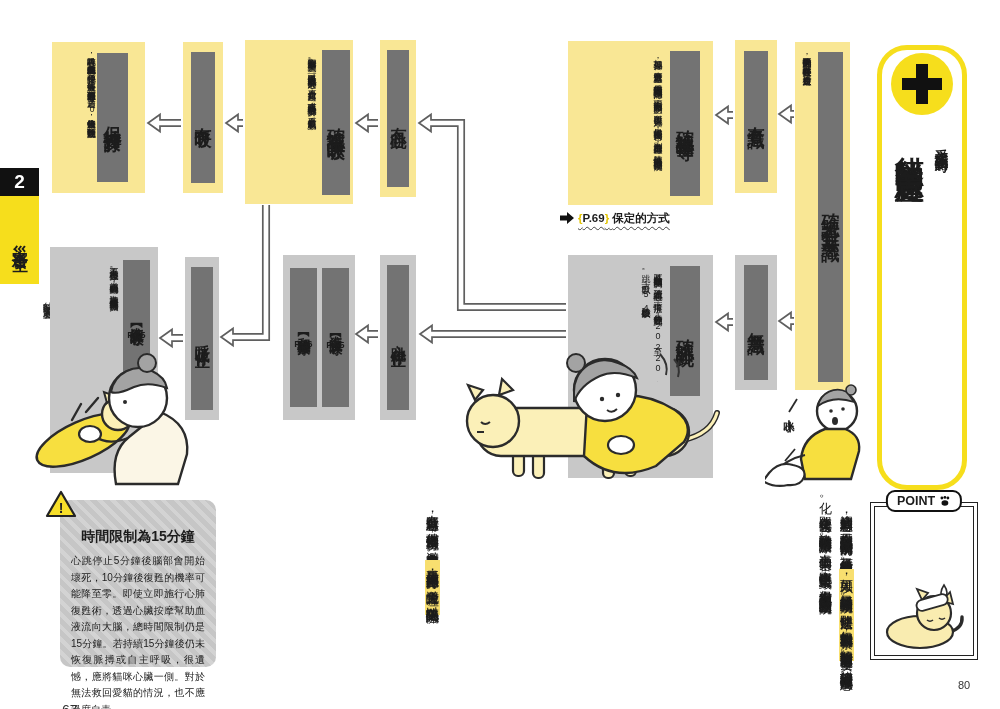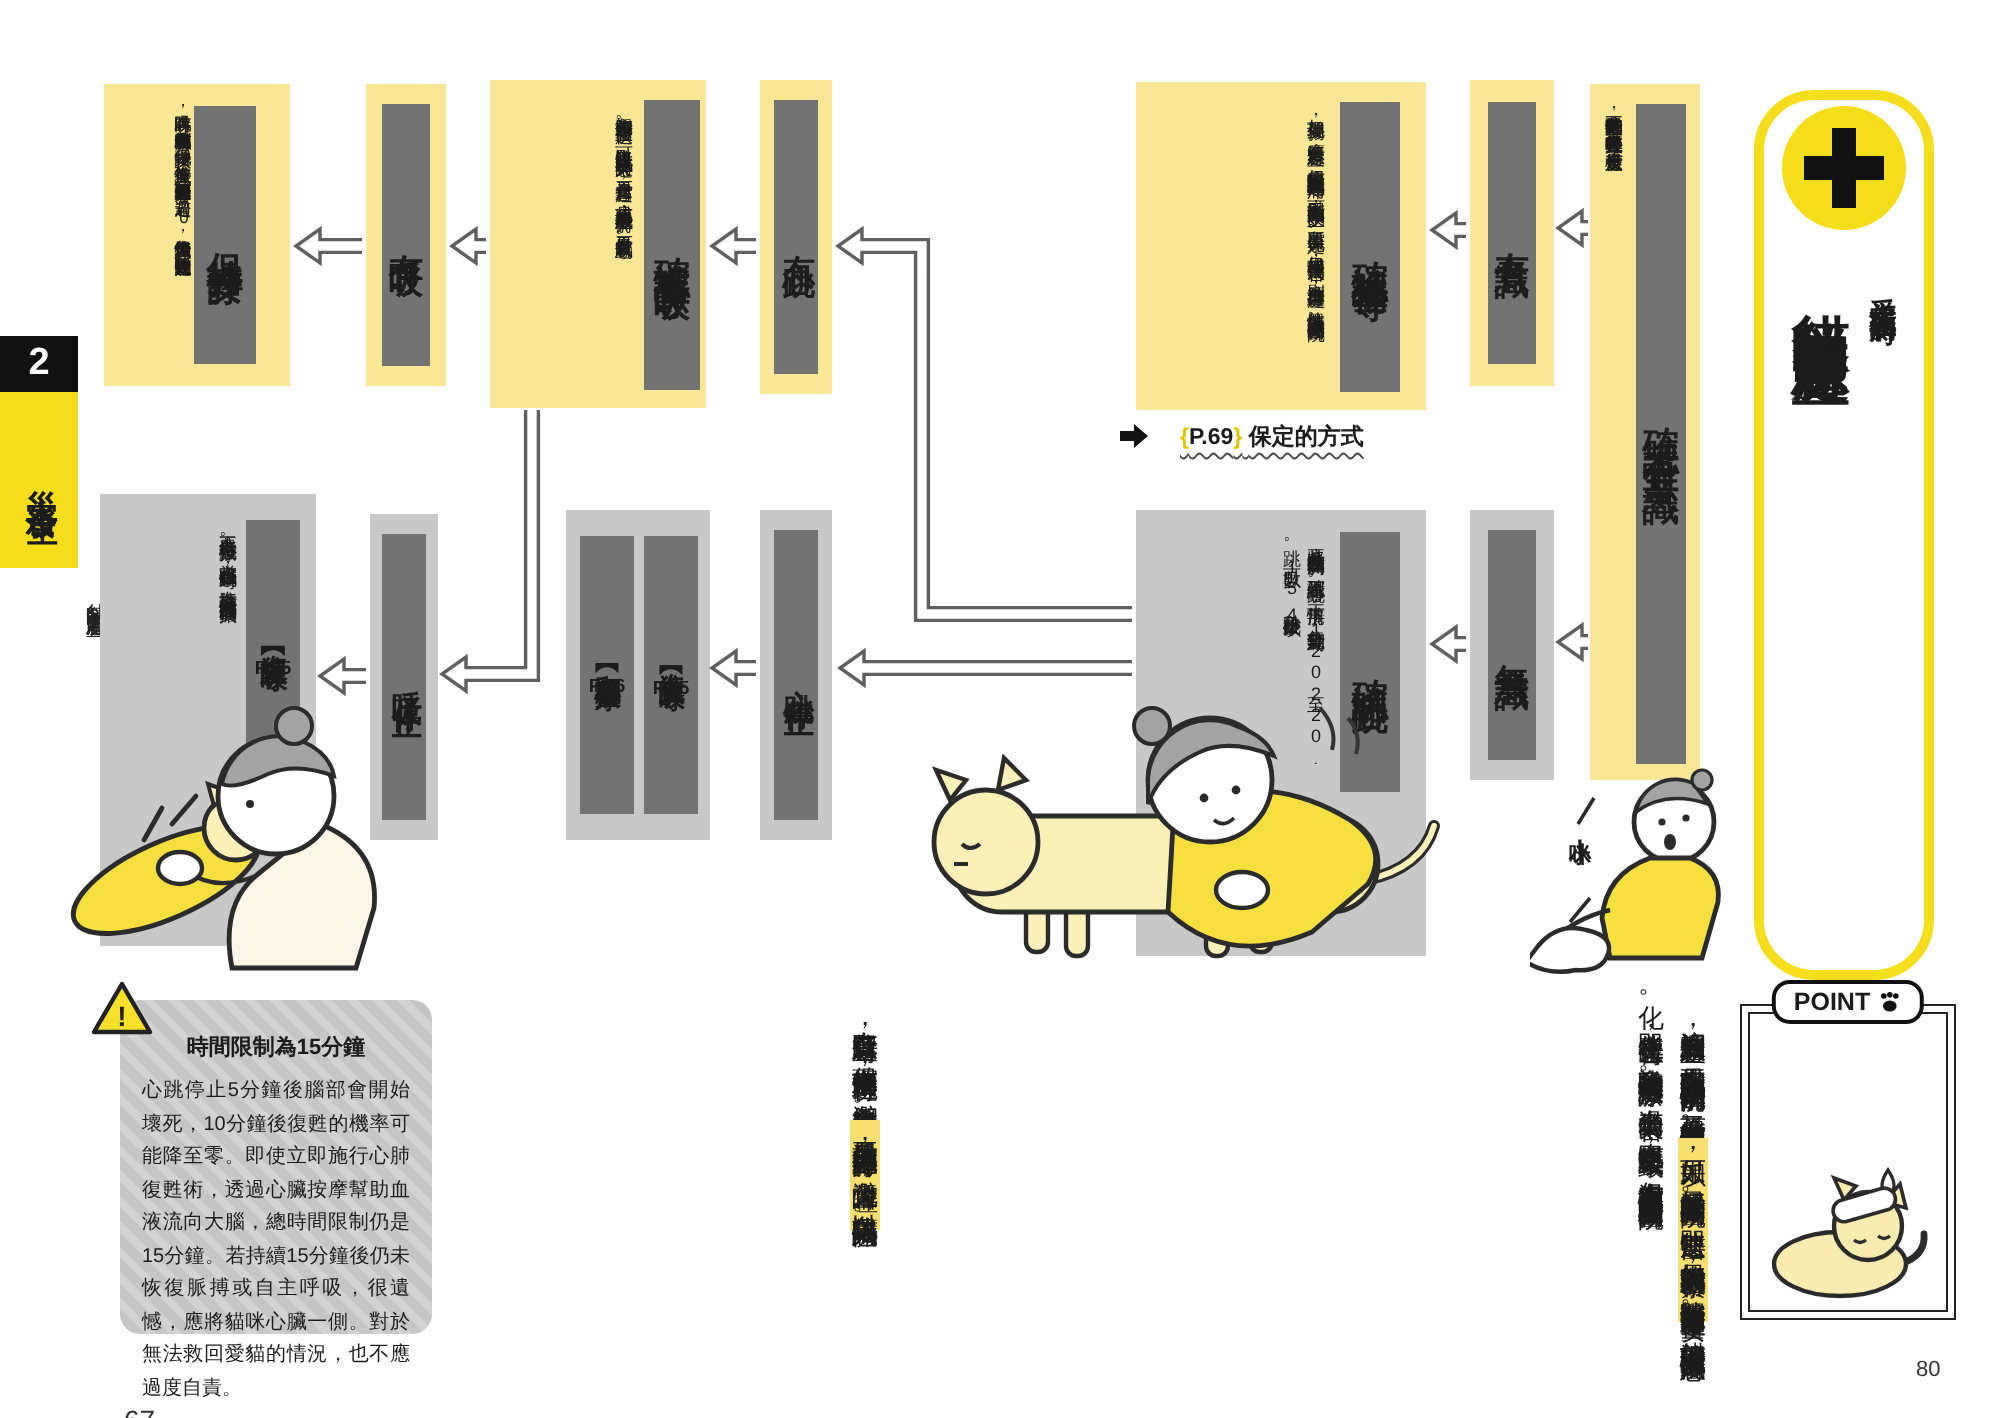--- a/index.html
+++ b/index.html
@@ -73,21 +73,21 @@
     </div>
   </div>
 
   <div class="abs ybox" style="left:795px;top:42px;width:55px;height:348px;">
     <div class="desc v" style="left:4px;top:9px;width:13px;height:332px;font-size:9px;line-height:11px;letter-spacing:0;">不要搖動貓咪的身體，而是在其耳旁輕聲呼喚，檢查是否有反應。</div>
     <div class="strip" style="left:23px;top:10px;width:25px;height:330px;">
       <span class="v btitle" style="font-size:18px;letter-spacing:6px;">確認有無意識</span>
     </div>
   </div>
 
-  <div class="abs" style="left:560px;top:209px;width:150px;height:18px;font-size:11.5px;font-weight:bold;display:flex;align-items:center;gap:16px;">
+  <div class="abs" style="left:560px;top:209px;width:150px;height:18px;font-size:11.5px;font-weight:bold;display:flex;align-items:center;gap:4px;">
     <svg width="14" height="12" viewBox="0 0 14 12">
         <path d="M0,3.5 h7 v-3.5 l7,6 -7,6 v-3.5 h-7 z" fill="#111"></path>
       </svg>
     <span class="wavy">
       <span style="color:#E3C400;">{</span><span>P.69</span><span style="color:#E3C400;">}</span>
       <span>保定的方式</span>
     </span>
   </div>
 
   <div class="abs gbox" style="left:50px;top:247px;width:108px;height:226px;">
@@ -206,21 +206,21 @@
     <path d="M4,90 q10,-12 24,-8 q14,3 11,12 q-3,9 -16,8 q-14,3 -25,-4 z" fill="#fff" stroke="#2b2b2b" stroke-width="2.2"></path>
   </svg>
   <div class="abs v" style="left:781px;top:412px;width:15px;height:56px;font-size:11px;font-weight:bold;">小咪！</div>
 
   <div class="abs" style="left:60px;top:500px;width:156px;height:167px;border-radius:10px;
               background:repeating-linear-gradient(45deg,#d3d3d3 0 4px,#c6c6c6 4px 9px);">
     <svg class="abs" width="32" height="28" viewBox="0 0 32 28" style="left:-15px;top:-10px;">
       <path d="M16,2 L30,26 L2,26 Z" fill="#F7DF2A" stroke="#222" stroke-width="2.2" stroke-linejoin="round"></path>
       <text x="16" y="23" text-anchor="middle" font-size="14" font-weight="bold" fill="#222">!</text>
     </svg>
-    <div style="text-align:center;font-weight:bold;font-size:11px;padding-top:16px;">時間限制為15分鐘</div>
+    <div style="text-align:center;font-weight:bold;font-size:14px;padding-top:28px;">時間限制為15分鐘</div>
     <div style="margin:7px 11px 0 11px;font-size:10px;line-height:16.5px;text-align:justify;">心跳停止5分鐘後腦部會開始壞死，10分鐘後復甦的機率可能降至零。即使立即施行心肺復甦術，透過心臟按摩幫助血液流向大腦，總時間限制仍是15分鐘。若持續15分鐘後仍未恢復脈搏或自主呼吸，很遺憾，應將貓咪心臟一側。對於無法救回愛貓的情況，也不應過度自責。</div>
   </div>
 
   <div class="abs v bodytext" style="left:333px;top:492px;width:110px;height:184px;text-indent:1em;">
     <span>在進行緊急處置時，確保在安全的環境下進行，避免飼主自身遭受傷害。</span><span class="hl">最重要的是飼主須先保持冷靜，避免大聲喧嘩，以免讓貓咪陷入恐慌。</span>
   </div>
 
   <div class="abs v bodytext" style="left:565px;top:492px;width:292px;height:184px;text-indent:1em;">
     <span>這裡介紹的緊急處置，是在找不到獸醫或無法立即送往動物醫院的情況下，為了儘可能救助貓咪的性命而進行。</span><span class="hl">如果可以，最好還是將貓咪送到動物醫院。即使無法送醫，如果能夠與獸醫取得聯繫，按照獸醫的指示進行處理會更安全。</span><span>錯誤的處理方式可能會導致情況惡化。即使在災害發生時，許多動物醫院仍會持續提供診療。在過去的災害中，也有即使建築全毀或半毀，仍在沒有電力和水源的情況下進行緊急救助的動物醫院。</span>
   </div>

